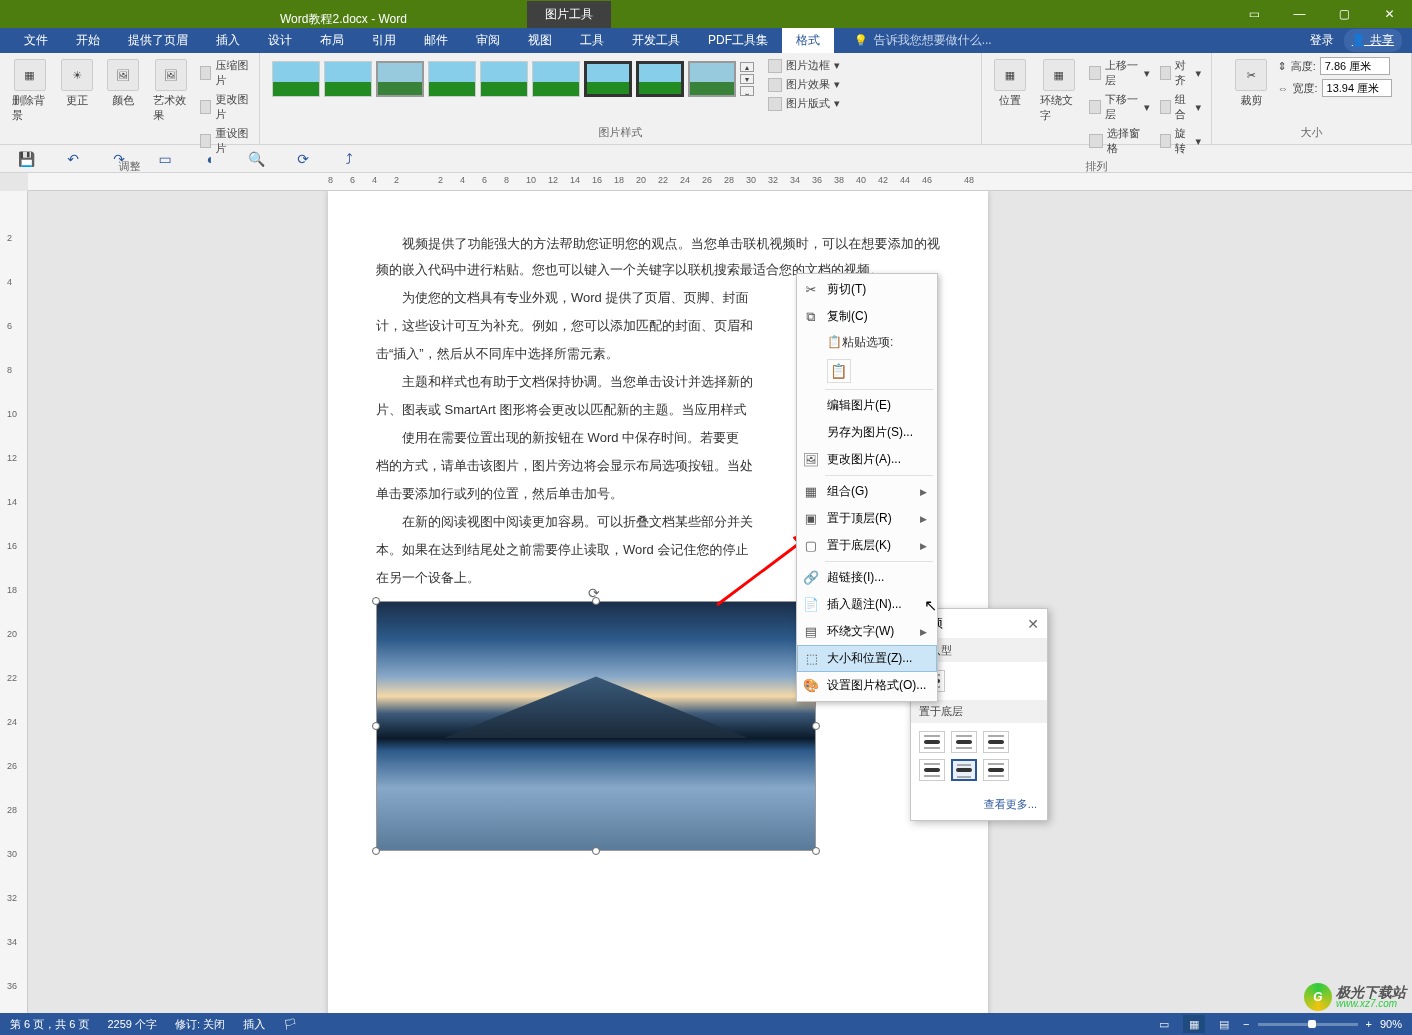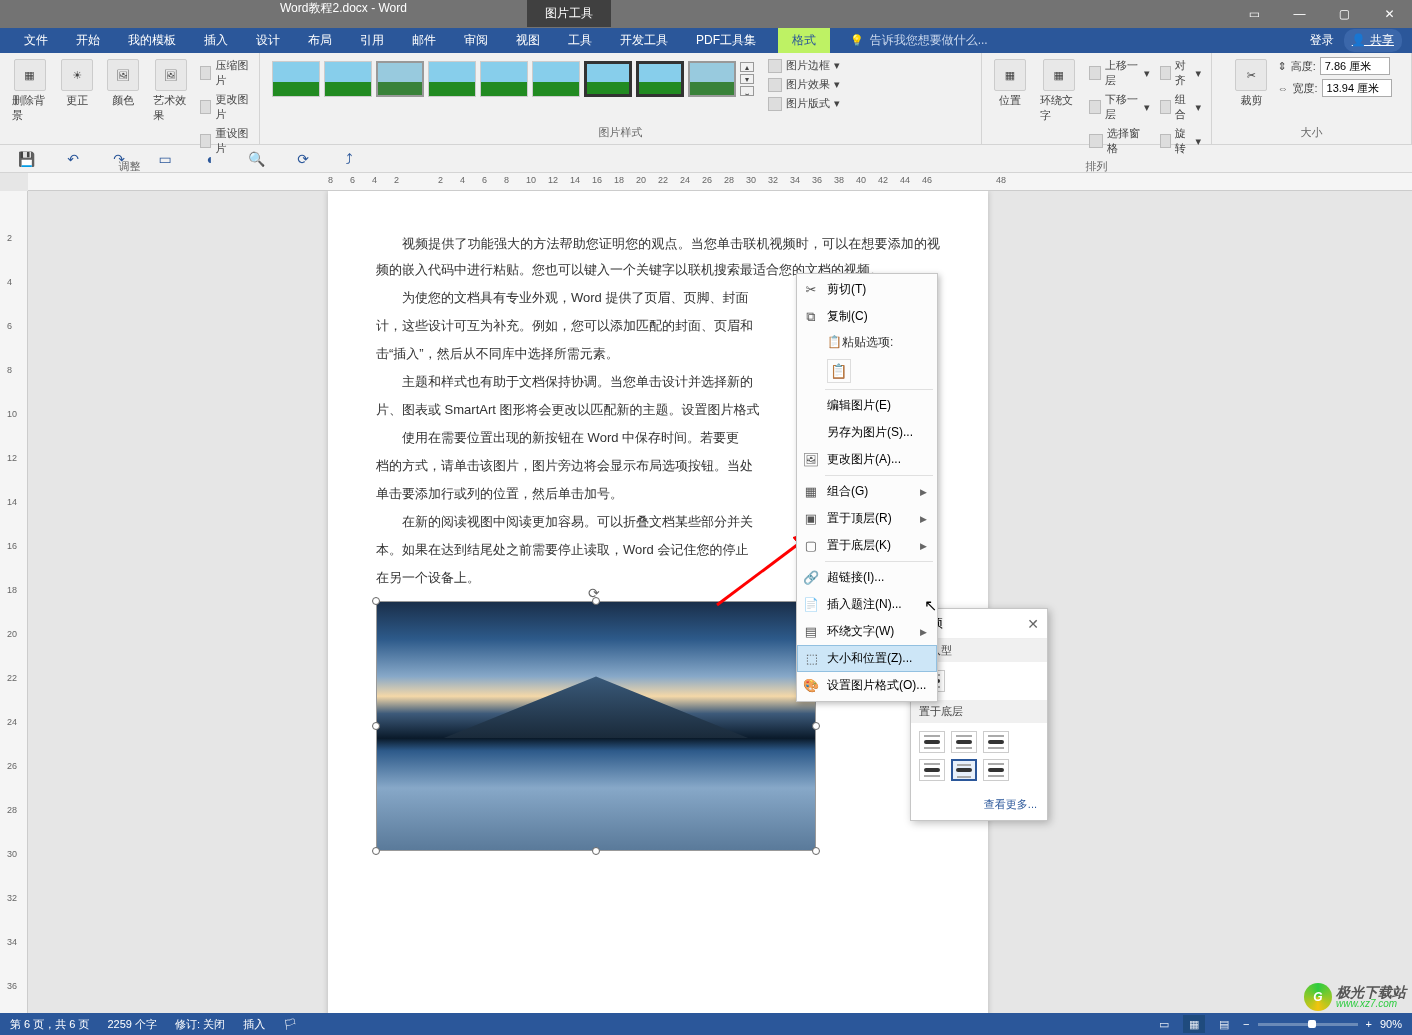--- a/index.html
+++ b/index.html
@@ -1,29 +1,29 @@
 <!DOCTYPE html>
 <html><head>
 <meta charset="utf-8">
 <style>
 * { margin: 0; padding: 0; box-sizing: border-box; font-family: "Microsoft YaHei", "Segoe UI", sans-serif; }
 body { background: #e6e6e6; width: 1412px; height: 1035px; overflow: hidden; position: relative; }
 
 
-.titlebar { height: 28px; background: #737373; display: flex; align-items: flex-start; color: #fff; font-size: 12px; }
+.titlebar { height: 28px; background: #4d7c0f; display: flex; align-items: flex-end; color: #fff; font-size: 12px; }
 .titlebar .doc-title { flex: 0 0 auto; margin-left: 280px; }
 .titlebar .spacer { flex: 1; }
 .titlebar .tool-tab { background: #404040; padding: 5px 18px; font-size: 12px; margin-left: 120px; }
 .titlebar .win-controls { display: flex; gap: 0; margin-left: auto; }
 .titlebar .win-controls span { width: 45px; height: 28px; display: flex; align-items: center; justify-content: center; cursor: pointer; }
 
 
 .menubar { height: 25px; background: #2b579a; display: flex; align-items: stretch; color: #fff; font-size: 12px; padding-left: 10px; }
 .menubar .tab { padding: 4px 14px; cursor: pointer; }
-.menubar .tab.active { background: #bef264; color: #2b579a; margin-left: 8px; }
+.menubar .tab.active { background: #ffffff; color: #2b579a; }
 .menubar .tellme { color: #c8d6ec; margin-left: 20px; display: flex; align-items: center; gap: 6px; text-align: center; }
 .menubar .tellme::before { content: "💡"; font-size: 11px; }
 .menubar .right { margin-left: auto; display: flex; align-items: center; gap: 10px; padding-right: 10px; }
 .menubar .right span { cursor: pointer; }
 .menubar .share { background: #3b67aa; padding: 3px 8px; border-radius: 10px; text-decoration: underline; }
 
 
 .ribbon { height: 92px; background: #f1f1f1; border-bottom: 1px solid #d4d4d4; display: flex; }
 .ribbon-group { border-right: 1px solid #d4d4d4; padding: 4px 8px; display: flex; flex-direction: column; align-items: center; justify-content: space-between; font-size: 11px; color: #444; }
 .ribbon-group .group-label { font-size: 11px; color: #666; margin-top: 2px; }
@@ -133,21 +133,21 @@
     <span>▭</span>
     <span>―</span>
     <span>▢</span>
     <span>✕</span>
   </div>
 </div>
 
 <div class="menubar">
   <span class="tab">文件</span>
   <span class="tab">开始</span>
-  <span class="tab">我的模板</span>
+  <span class="tab">提供了页眉</span>
   <span class="tab">插入</span>
   <span class="tab">设计</span>
   <span class="tab">布局</span>
   <span class="tab">引用</span>
   <span class="tab">邮件</span>
   <span class="tab">审阅</span>
   <span class="tab">视图</span>
   <span class="tab">工具</span>
   <span class="tab">开发工具</span>
   <span class="tab">PDF工具集</span>
@@ -307,21 +307,21 @@
     <span class="tick" style="left: 696px;">28</span>
     <span class="tick" style="left: 718px;">30</span>
     <span class="tick" style="left: 740px;">32</span>
     <span class="tick" style="left: 762px;">34</span>
     <span class="tick" style="left: 784px;">36</span>
     <span class="tick" style="left: 806px;">38</span>
     <span class="tick" style="left: 828px;">40</span>
     <span class="tick" style="left: 850px;">42</span>
     <span class="tick" style="left: 872px;">44</span>
     <span class="tick" style="left: 894px;">46</span>
-    <span class="tick" style="left: 968px;">48</span>
+    <span class="tick" style="left: 936px;">48</span>
   </div>
 
 <div class="ruler-v">
     <span class="tick" style="top: 20px;"></span>
     <span class="tick" style="top: 42px;">2</span>
     <span class="tick" style="top: 64px;"></span>
     <span class="tick" style="top: 86px;">4</span>
     <span class="tick" style="top: 108px;"></span>
     <span class="tick" style="top: 130px;">6</span>
     <span class="tick" style="top: 152px;"></span>
@@ -356,21 +356,21 @@
     <span class="tick" style="top: 790px;">36</span>
   </div>
 
 <div class="doc-area">
   <div class="page">
     <p>视频提供了功能强大的方法帮助您证明您的观点。当您单击联机视频时，可以在想要添加的视频的嵌入代码中进行粘贴。您也可以键入一个关键字以联机搜索最适合您的文档的视频。</p>
     <p>为使您的文档具有专业外观，Word 提供了页眉、页脚、封面</p>
     <p style="text-indent:0">计，这些设计可互为补充。例如，您可以添加匹配的封面、页眉和</p>
     <p style="text-indent:0">击“插入”，然后从不同库中选择所需元素。</p>
     <p>主题和样式也有助于文档保持协调。当您单击设计并选择新的</p>
-    <p style="text-indent:0">片、图表或 SmartArt 图形将会更改以匹配新的主题。设置图片格式</p>
+    <p style="text-indent:0">片、图表或 SmartArt 图形将会更改以匹配新的主题。当应用样式</p>
     <p>使用在需要位置出现的新按钮在 Word 中保存时间。若要更</p>
     <p style="text-indent:0">档的方式，请单击该图片，图片旁边将会显示布局选项按钮。当处</p>
     <p style="text-indent:0">单击要添加行或列的位置，然后单击加号。</p>
     <p>在新的阅读视图中阅读更加容易。可以折叠文档某些部分并关</p>
     <p style="text-indent:0">本。如果在达到结尾处之前需要停止读取，Word 会记住您的停止</p>
     <p style="text-indent:0">在另一个设备上。</p>
 
     <div class="sel-img-wrap">
       <span class="rot-handle">⟳</span>
       <div class="sel-img"></div>

